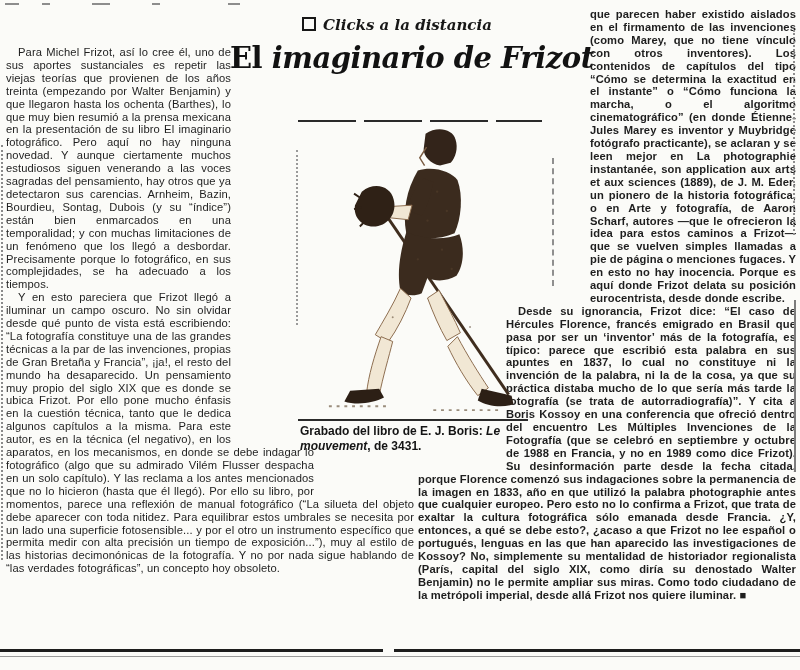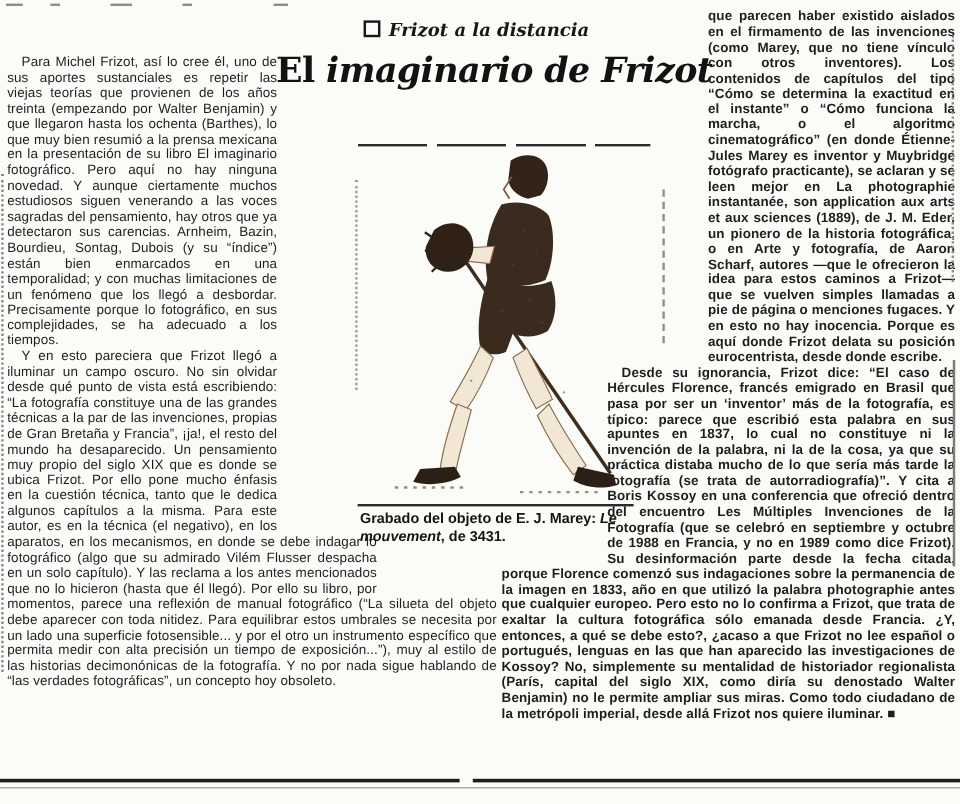--- a/index.html
+++ b/index.html
@@ -54,21 +54,21 @@
   .t1{left:5px;width:14px;} .t2{left:42px;width:8px;} .t3{left:92px;width:18px;}
   .t4{left:152px;width:8px;} .t5{left:228px;width:12px;}
 </style>
 </head>
 <body>
 
 <div class="sheet">
 
   <div class="header">
     <div class="kicker">
-      <span class="sq"></span><span>Frizot a la distancia</span>
+      <span class="sq"></span><span>Clicks a la distancia</span>
     </div>
     <div class="headline">
       <span>El</span>
       <i>imaginario de Frizot</i>
     </div>
   </div>
 
   <div class="textcol" id="col-left">
     <div class="sp-r1"></div>
     <div class="sp-r2"></div>
@@ -117,21 +117,21 @@
         <circle cx="140" cy="100" r="1.2"></circle>
           <circle cx="155" cy="130" r="1.2"></circle>
         <circle cx="130" cy="140" r="1.2"></circle>
           <circle cx="165" cy="150" r="1.2"></circle>
         <circle cx="104" cy="200" r="1"></circle>
           <circle cx="184" cy="210" r="1"></circle>
       </g>
     </svg>
     <div class="fig-caprule"></div>
     <p class="caption">
-      <span>Grabado del objeto de E. J. Marey: </span><i>Le mouvement</i><span>, de 3431.</span>
+      <span>Grabado del libro de E. J. Boris: </span><i>Le mouvement</i><span>, de 3431.</span>
     </p>
   </div>
 
   <div class="art edgeL"></div>
   <div class="art edgeR1"></div>
   <div class="art edgeR2"></div>
   <div class="art colruleA"></div>
   <div class="art colruleB"></div>
   <div class="art botMajorL"></div>
   <div class="art botMajorR"></div>

